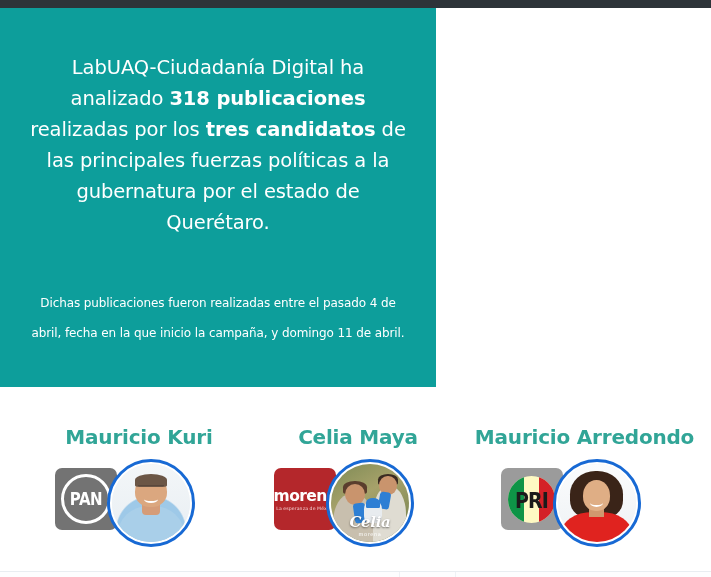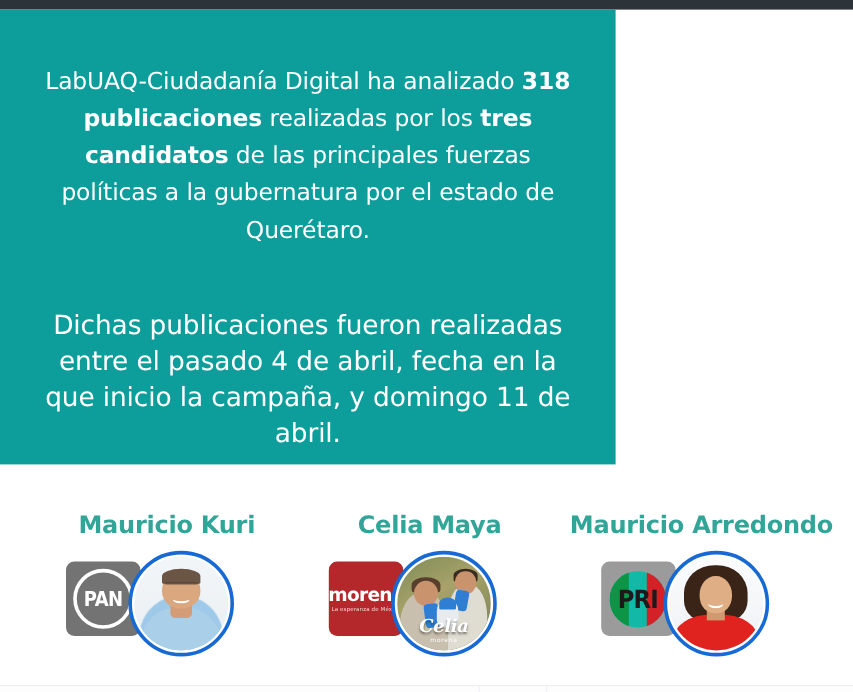--- a/index.html
+++ b/index.html
@@ -29,41 +29,41 @@
     width: 711px;
     height: 8px;
     background: #2d3439;
   }
 
   
   .teal-panel {
     position: absolute;
     left: 0;
     top: 8px;
-    width: 513px;
+    width: 436px;
     height: 379px;
     background: #0d9e9b;
     box-sizing: border-box;
     padding: 28px 30px 0 30px;
   }
   .teal-paragraph {
     color: #ffffff;
     text-align: center;
     font-size: 19.5px;
     line-height: 31px;
     font-family: "DejaVu Sans", sans-serif;
     letter-spacing: -0.1px;
     margin: 0;
   }
   .teal-paragraph.p1 {
     margin-top: 16px;
   }
   .teal-paragraph.p2 {
     margin-top: 50px;
-    font-size: 22px;
+    font-size: 12px;
     line-height: 30px;
   }
   .teal-paragraph b {
     font-weight: bold;
   }
 
   
   .candidates {
     position: absolute;
     left: 0;
@@ -168,21 +168,21 @@
     display: flex;
     align-items: center;
     justify-content: center;
   }
   .pri-circle {
     position: relative;
     width: 47px;
     height: 47px;
     border-radius: 50%;
     overflow: hidden;
-    background: #14b8a6;
+    background: #fef9c3;
   }
   .pri-circle .g {
     position: absolute; left: 0; top: 0;
     width: 33.4%; height: 100%;
     background: #0e9447;
   }
   .pri-circle .r {
     position: absolute; right: 0; top: 0;
     width: 33.4%; height: 100%;
     background: #d42127;

